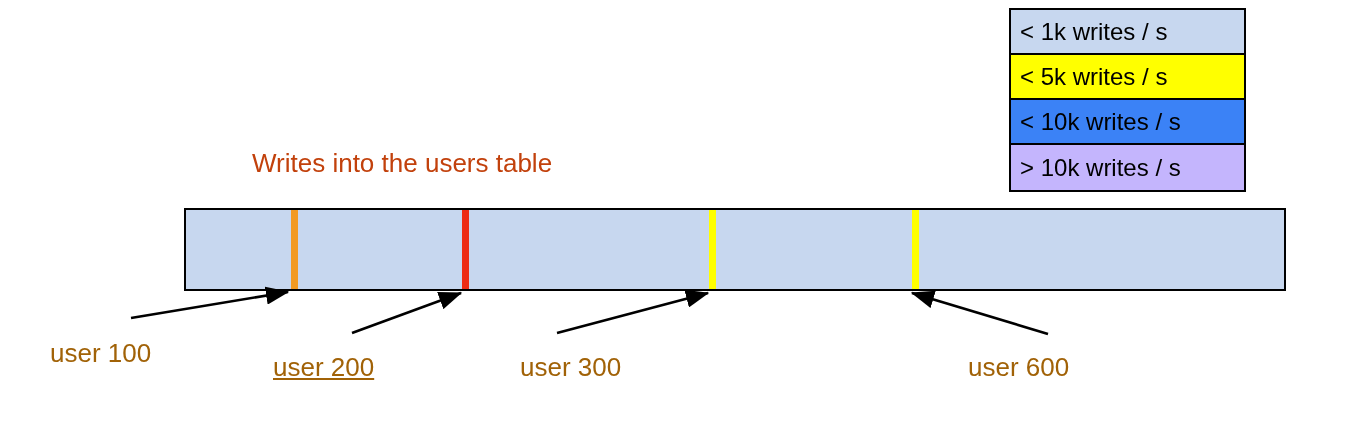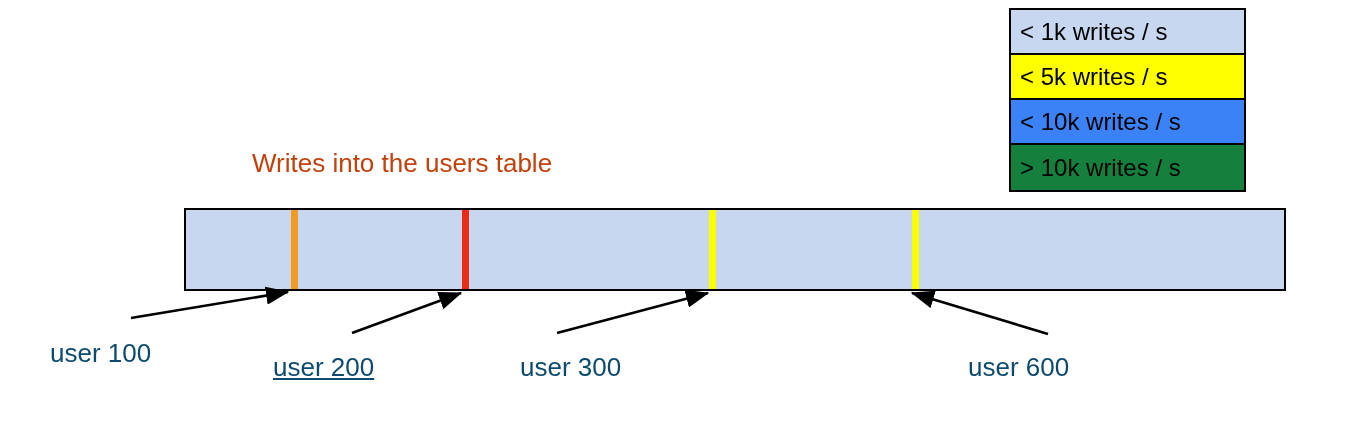--- a/index.html
+++ b/index.html
@@ -86,40 +86,40 @@
     width: 1350px;
     height: 422px;
     pointer-events: none;
   }
 
   
   .user-label {
     position: absolute;
     font-size: 26px;
     line-height: 1;
-    color: #0c4a6e;
+    color: #a16207;
     white-space: nowrap;
   }
 </style>
 </head>
 <body>
 
 <div id="canvas">
 
   <div id="legend">
       <div class="legend-row" style="background: rgb(199, 215, 239);">
         <span class="legend-label">&lt; 1k writes / s</span>
       </div>
       <div class="legend-row" style="background: rgb(255, 255, 0);">
         <span class="legend-label">&lt; 5k writes / s</span>
       </div>
       <div class="legend-row" style="background: #3b82f6;">
         <span class="legend-label">&lt; 10k writes / s</span>
       </div>
-      <div class="legend-row" style="background: #15803d;">
+      <div class="legend-row" style="background: #c4b5fd;">
         <span class="legend-label">&gt; 10k writes / s</span>
       </div>
     </div>
 
   <div id="bar-title">Writes into the users table</div>
 
   <div id="bar">
       <div class="bar-marker" style="left: 105px; background: rgb(242, 154, 34);"></div>
       <div class="bar-marker" style="left: 276px; background: rgb(237, 43, 20);"></div>
       <div class="bar-marker" style="left: 523px; background: rgb(255, 255, 0);"></div>

